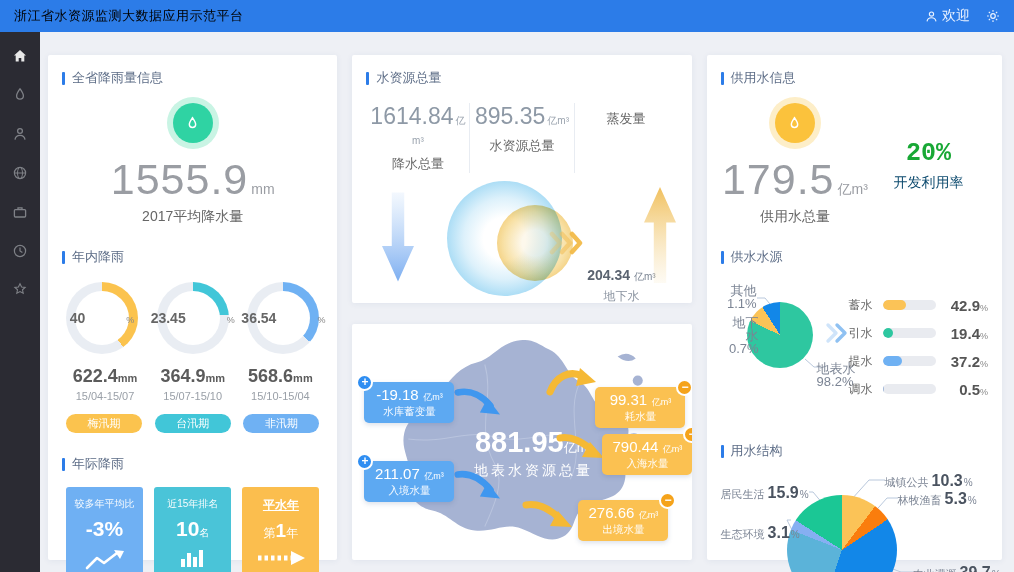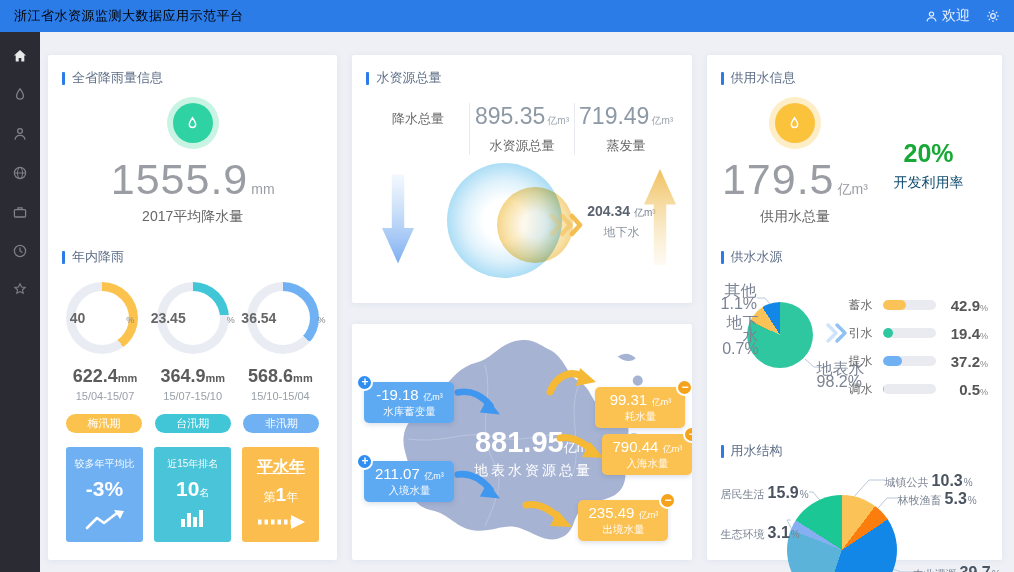--- a/index.html
+++ b/index.html
@@ -51,37 +51,37 @@
   .vcell .vu{font-size:11px;font-weight:bold;color:#5b5b5b;}
   .vcell .vd{font-size:11px;color:#9aa0a8;margin-top:3px;}
   .badge-row{margin-top:12px;}
   .pill{width:76px;height:19px;border-radius:10px;color:#fff;font-size:11px;text-align:center;line-height:19px;}
   .cards{margin-top:14px;}
   .card{width:77px;height:95px;border-radius:3px;color:#fff;text-align:center;padding-top:10px;}
   .card .clabel{font-size:10px;opacity:.95;}
   .card .cval{font-size:21px;font-weight:bold;margin-top:6px;}
   .card .cval .small{font-size:10px;font-weight:normal;}
   .card .cicon{margin-top:8px;}
-  .card3 .clabel3{font-size:16px;font-weight:bold;text-decoration:underline;}
+  .card3 .clabel3{font-size:12px;font-weight:bold;text-decoration:underline;}
   .card3 .cval3{font-size:12px;margin-top:6px;}
   .card3 .cval3 b{font-size:19px;}
 
   
   .stats{display:flex;margin-top:16px;}
   .stat{flex:1;text-align:center;}
   .stat + .stat{border-left:1px solid #e8ecf2;}
   .stat .sv{font-size:23px;color:#8e99a6;}
   .stat .su{font-size:10px;color:#9aa3ae;margin-left:2px;}
   .stat .sl{font-size:13px;color:#666;margin-top:7px;}
   .bubble-zone{position:relative;height:140px;margin-top:8px;}
   .bubble{position:absolute;border-radius:50%;}
   .bubble.big{left:81px;top:0;width:115px;height:115px;background:radial-gradient(circle,#ffffff 26%,#ddf1fb 50%,#a9dcf5 72%,rgba(169,220,245,0) 86%);}
   .bubble.yel{left:131px;top:24px;width:76px;height:76px;background:radial-gradient(circle,#fdf8ec 24%,#f8e1a6 58%,#f3cf7e 76%,rgba(243,207,126,0) 90%);mix-blend-mode:multiply;}
   .gw-text{position:absolute;left:212px;top:40px;width:86px;text-align:center;}
-  .gw-text .gv{font-size:14px;font-weight:bold;color:#5a6370;}
+  .gw-text .gv{font-size:14px;font-weight:bold;color:#5a6370;margin-top:46px;}
   .gw-text .gu{font-size:10px;font-weight:normal;color:#7c8694;}
   .gw-text .gl{font-size:12px;color:#8a93a0;margin-top:4px;}
 
   
   .mapsvg{position:absolute;left:12px;top:4px;}
   .map-center{position:absolute;left:96px;top:102px;width:170px;text-align:center;color:#fff;z-index:2;}
   .map-center .mv{font-size:29px;font-weight:bold;}
   .map-center .mu{font-size:13px;font-weight:normal;}
   .map-center .ml{font-size:14px;letter-spacing:3px;margin-top:3px;}
   .callout{position:absolute;border-radius:5px;color:#fff;text-align:center;padding-top:4px;z-index:3;width:90px;height:41px;box-shadow:0 2px 5px rgba(60,90,140,.18);}
@@ -91,28 +91,28 @@
   .callout .cu{font-size:9px;}
   .callout .cl{font-size:10.5px;margin-top:1px;opacity:.95;}
   .sbadge{position:absolute;width:17px;height:17px;border-radius:50%;border:2px solid #fff;color:#fff;font-size:12px;font-weight:bold;line-height:13px;text-align:center;}
   .sbadge.plus{background:#2f8ef2;left:-8px;top:-8px;}
   .sbadge.minus{background:#f5a31b;right:-8px;top:-8px;}
   .flow{position:absolute;z-index:2;}
 
   
   .supply-row{display:flex;}
   .supply-left{flex:1.25;}
-  .supply-right{flex:1;text-align:center;padding-top:52px;}
+  .supply-right{flex:1;text-align:center;padding-top:52px;font-family:Liberation Mono, monospace;}
   .supply-right .pct{font-size:25px;font-weight:bold;}
   .supply-right .pl{font-size:14px;color:#0c4a6e;margin-top:6px;}
   .chartbox{position:relative;}
   .srcbox{height:150px;margin-top:4px;}
   .usebox{height:172px;margin-top:4px;}
   .pie{position:absolute;border-radius:50%;}
-  .pielab{position:absolute;font-size:16px;color:#7b8494;line-height:13px;}
+  .pielab{position:absolute;font-size:13px;color:#7b8494;line-height:13px;}
   .pielab2{position:absolute;white-space:nowrap;}
   .pielab2 .pn{font-size:11px;color:#7b8494;}
   .pielab2 .pv{font-size:16px;font-weight:bold;color:#4a5360;margin-left:3px;}
   .pielab2 .pu{font-size:10px;color:#7b8494;margin-left:1px;}
   .conn{position:absolute;inset:0;pointer-events:none;}
   .bars{position:absolute;left:128px;top:26px;right:0;}
   .srow{display:flex;align-items:center;margin-bottom:10px;height:18px;}
   .srow .slabel{width:28px;font-size:12px;color:#666;}
   .srow .strack{flex:1;height:10px;background:#e9ebf0;border-radius:5px;margin:0 6px;overflow:hidden;position:relative;}
   .srow .sfill{position:absolute;left:0;top:0;bottom:0;border-radius:5px;}
@@ -223,20 +223,24 @@
           <div><span class="vv">568.6</span><span class="vu">mm</span></div>
           <div class="vd">15/10-15/04</div>
         </div>
     </div>
     <div class="badge-row">
       <span class="pill" style="background: rgb(251, 195, 78);">梅汛期</span>
       <span class="pill" style="background: rgb(65, 198, 216);">台汛期</span>
       <span class="pill" style="background: rgb(111, 177, 243);">非汛期</span>
     </div>
 
+    <div class="sec mt">
+        <i class="secbar"></i>
+        <span>年际降雨</span>
+      </div>
     <div class="cards">
       <div class="card" style="background: rgb(111, 176, 243);">
         <div class="clabel">较多年平均比</div>
         <div class="cval">-3%</div>
         <div class="cicon"><svg width="42" height="22" viewBox="0 0 42 22">
               <polyline points="3,19 13,9 20,14 33,4" fill="none" stroke="#fff" stroke-width="2.6" stroke-linecap="round" stroke-linejoin="round"></polyline>
               <polygon points="30,1 40,2 36,10" fill="#fff"></polygon>
             </svg></div>
       </div>
       <div class="card" style="background: rgb(74, 196, 216);">
@@ -262,28 +266,28 @@
 
   <div class="col-mid">
 
     <div class="panel panel-res">
       <div class="sec">
           <i class="secbar"></i>
           <span>水资源总量</span>
         </div>
       <div class="stats">
         <div class="stat">
+            <div><span class="sv">1614.84</span><span class="su">亿m³</span></div>
             <div class="sl">降水总量</div>
           </div>
         <div class="stat">
             <div><span class="sv">895.35</span><span class="su">亿m³</span></div>
             <div class="sl">水资源总量</div>
           </div>
         <div class="stat">
-            <div><span class="sv">719.49</span><span class="su">亿m³</span></div>
             <div class="sl">蒸发量</div>
           </div>
       </div>
       <div class="bubble-zone">
         <svg style="position:absolute;left:16px;top:6px;" width="32" height="100" viewBox="0 0 36 100">
           <defs>
               <linearGradient id="gb" x1="0" y1="0" x2="0" y2="1">
                 <stop offset="0" stop-color="#9cc4f5" stop-opacity="0.12"></stop>
                 <stop offset="1" stop-color="#76aaf0" stop-opacity="0.95"></stop>
               </linearGradient>
@@ -344,21 +348,21 @@
         <div><span class="cv">99.31</span> <span class="cu">亿m³</span></div>
         <div class="cl">耗水量</div>
       </div>
       <div class="callout yellow" style="left:250px;top:110px;">
         <span class="sbadge minus">−</span>
         <div><span class="cv">790.44</span> <span class="cu">亿m³</span></div>
         <div class="cl">入海水量</div>
       </div>
       <div class="callout yellow" style="left:226px;top:176px;">
         <span class="sbadge minus">−</span>
-        <div><span class="cv">235.49</span> <span class="cu">亿m³</span></div>
+        <div><span class="cv">276.66</span> <span class="cu">亿m³</span></div>
         <div class="cl">出境水量</div>
       </div>
 
       <svg class="flow" style="left:102px;top:60px;" width="46" height="36" viewBox="0 0 48 36">
           <path d="M4 8C18 5 30 12 38 22" fill="none" stroke="#3f97ef" stroke-width="7" stroke-linecap="round"></path>
           <polygon points="35,14 48,31 27,29" fill="#3f97ef"></polygon>
         </svg>
       <svg class="flow" style="left:102px;top:142px;" width="46" height="38" viewBox="0 0 48 38">
           <path d="M4 8C18 6 30 14 38 24" fill="none" stroke="#3f97ef" stroke-width="7" stroke-linecap="round"></path>
           <polygon points="35,16 48,33 27,31" fill="#3f97ef"></polygon>

